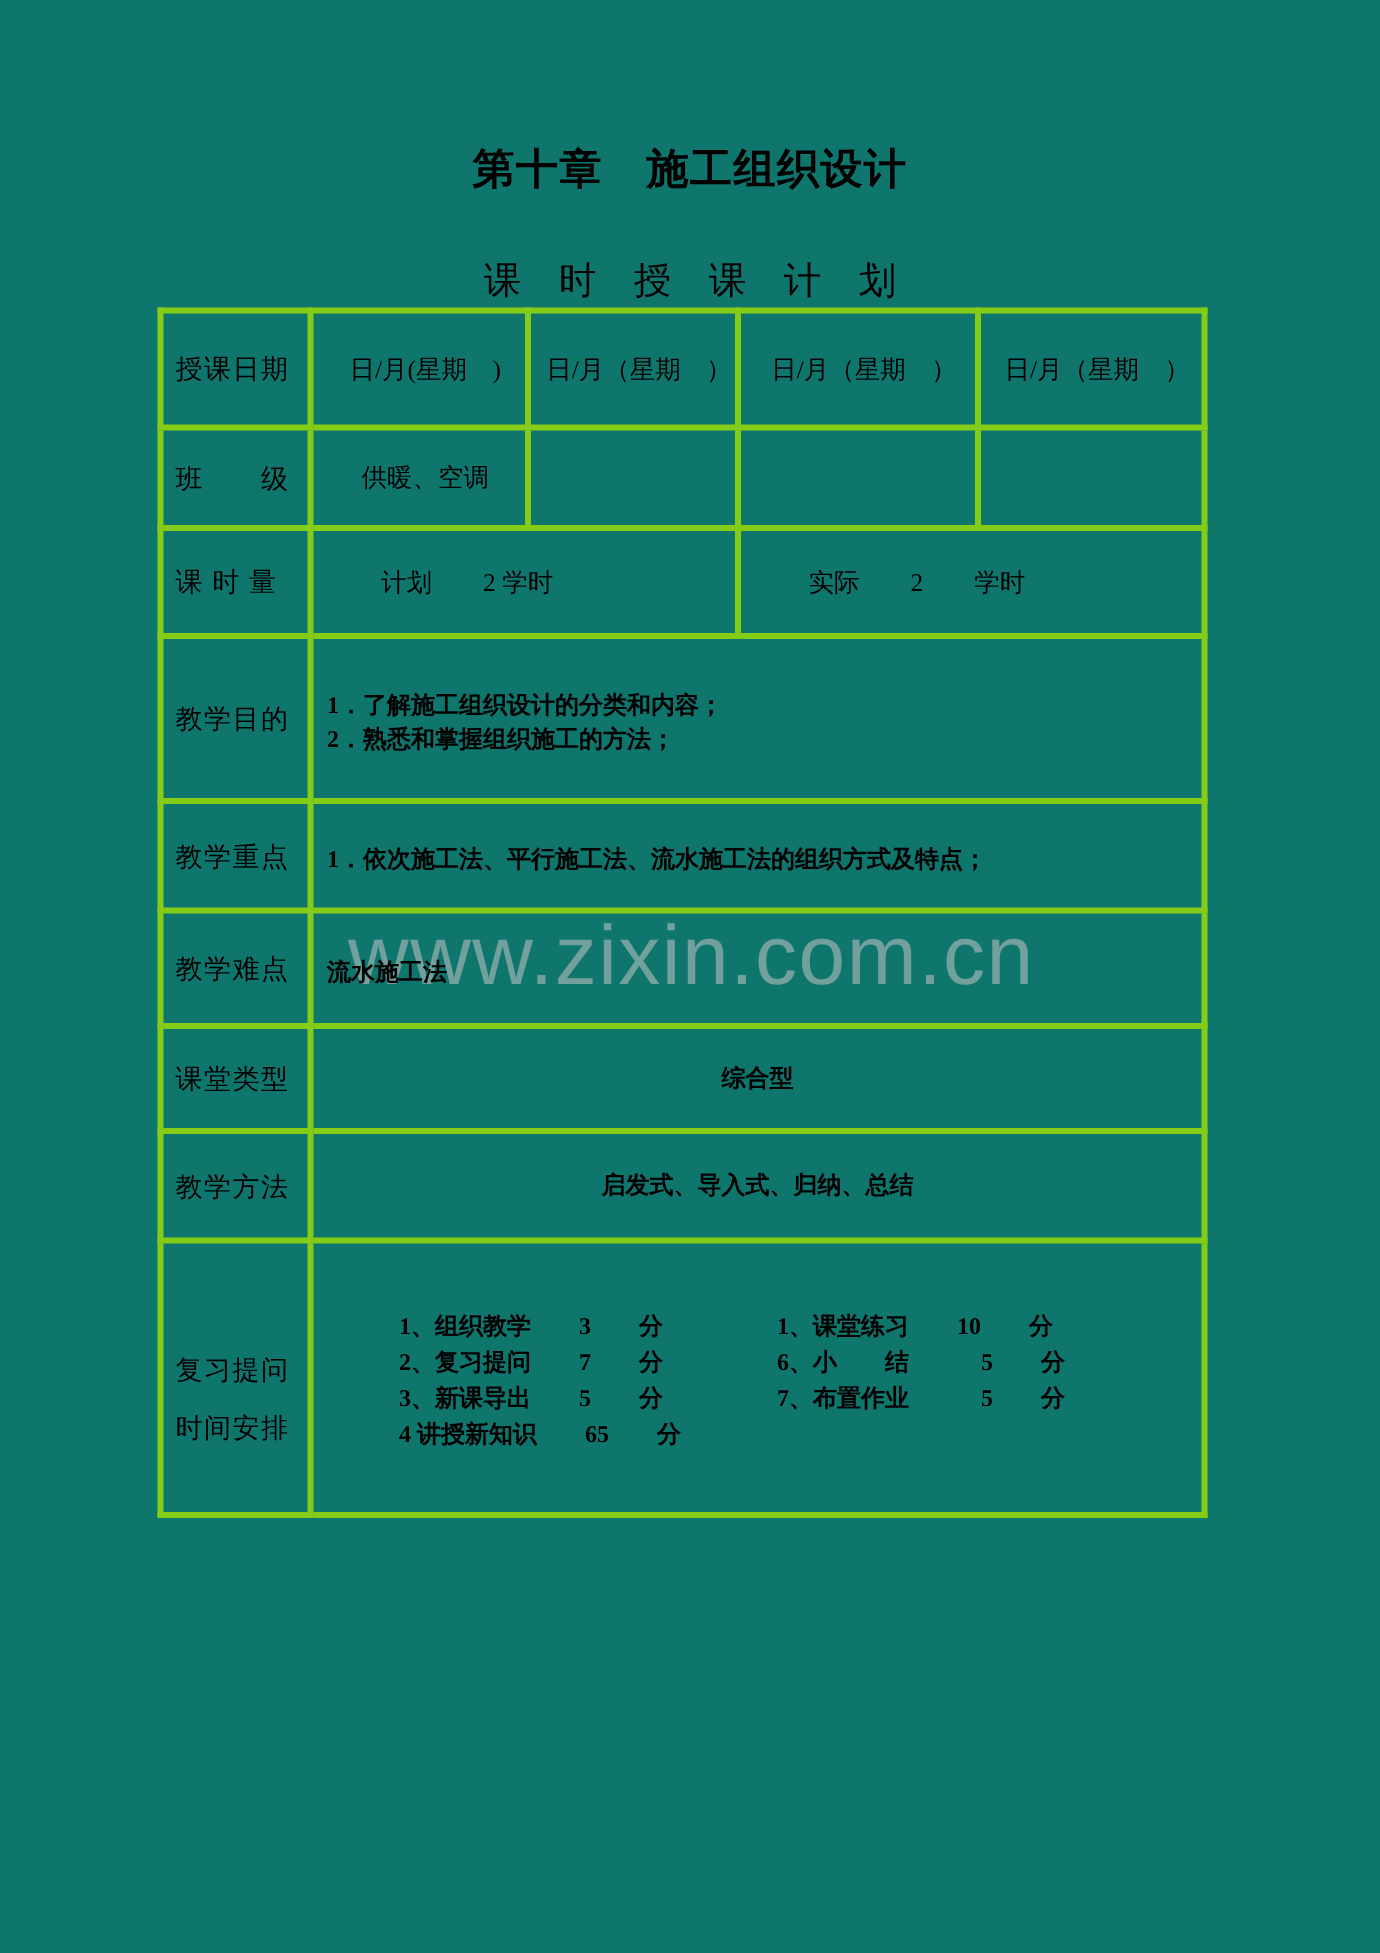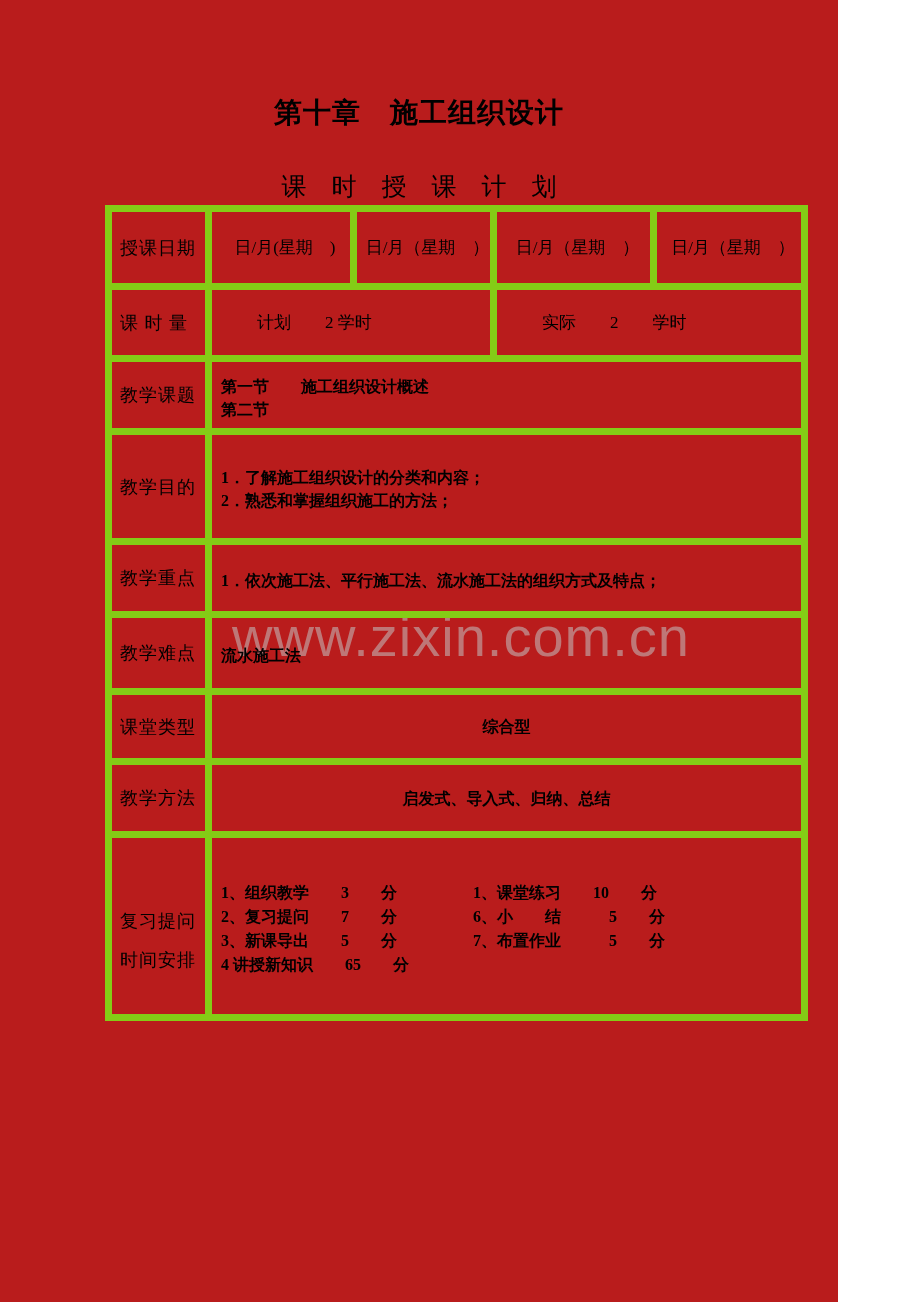--- a/index.html
+++ b/index.html
@@ -2,21 +2,21 @@
 <html><head>
 <meta charset="utf-8">
 <style>
   * { margin:0; padding:0; box-sizing:border-box; }
   html,body { background:#fff; }
   body {
     width:920px; height:1302px;
     font-family:"Liberation Serif", serif;
     color:#000; position:relative;
   }
-  .page { position:relative; width:838px; height:1302px; background:#b91c1c; overflow:hidden; }
+  .page { position:relative; width:920px; height:1302px; background:#0f766e; overflow:hidden; }
 
   .title {
     position:absolute; top:94px; left:0; width:100%;
     text-align:center; font-size:28px; font-weight:bold; letter-spacing:1px;
   }
   .subtitle {
     position:absolute; top:170px; left:0; width:100%;
     text-align:center; font-size:25px; font-weight:normal;font-family:Liberation Mono, monospace;
   }
   .watermark {
@@ -25,21 +25,21 @@
     font-size:56px; color:#c3c3c3; opacity:0.55;
     letter-spacing:1px; z-index:1; pointer-events:none;
   }
 
   .plan-table {
     position:absolute; top:205px; left:105px; width:696px;
     border-collapse:collapse; table-layout:fixed; z-index:2;
     background:transparent;
   }
   .plan-table td {
-    border:7px solid #84cc16;
+    border:4px solid #84cc16;
     vertical-align:middle;
     overflow:hidden;
   }
   .label {
     font-size:18px; padding-left:8px; letter-spacing:1px;
   }
   .cell { font-size:17px; padding-left:8px;text-align:center; }
   .hours-cell { font-size:17px; padding-left:45px; }
   .content { font-weight:bold; font-size:16px; padding:5px 10px 0 9px; line-height:23px; }
   .top { vertical-align:top; }
@@ -54,21 +54,21 @@
   .r7 { height:77px; }
   .r8 { height:70px; }
   .r9 { height:73px; }
   .r10 { height:74px; }
   .r11 { height:183px; }
 
   .label-top { vertical-align:top; padding-top:28px; }
   .label-gap { margin-top:15px; }
 
   .sched-cols { display:flex; }
-  .sched-left { width:252px; }
+  .sched-left { width:252px;margin-left:48px; }
   .sched-right { flex:1; }
   .sched-left div, .sched-right div { line-height:24px; white-space:nowrap; }
 </style>
 </head>
 <body>
 
 <div class="page">
 
   <div class="title">第十章　施工组织设计</div>
   <div class="subtitle">课　时　授　课　计　划</div>
@@ -85,34 +85,34 @@
     <tbody>
 
       <tr class="r1">
         <td class="label">授课日期</td>
         <td class="cell">日/月(星期　)</td>
         <td class="cell">日/月（星期　）</td>
         <td class="cell">日/月（星期　）</td>
         <td class="cell">日/月（星期　）</td>
       </tr>
 
+      <tr class="r2">
+        <td class="label">班　　级</td>
+        <td class="cell">供暖、空调</td>
+        <td class="cell"></td>
+        <td class="cell"></td>
+        <td class="cell"></td>
+      </tr>
 
       <tr class="r3">
         <td class="label">课 时 量</td>
         <td class="hours-cell" colspan="2">计划　　2 学时</td>
         <td class="hours-cell" colspan="2">实际　　2　　学时</td>
       </tr>
 
-      <tr class="r4">
-        <td class="label">教学课题</td>
-        <td class="content top" colspan="4">
-          <div>第一节　　施工组织设计概述</div>
-          <div>第二节</div>
-        </td>
-      </tr>
 
       <tr class="r5">
         <td class="label">教学目的</td>
         <td class="content top" colspan="4">
           <div>1．了解施工组织设计的分类和内容；</div>
           <div>2．熟悉和掌握组织施工的方法；</div>
         </td>
       </tr>
 
       <tr class="r6">

